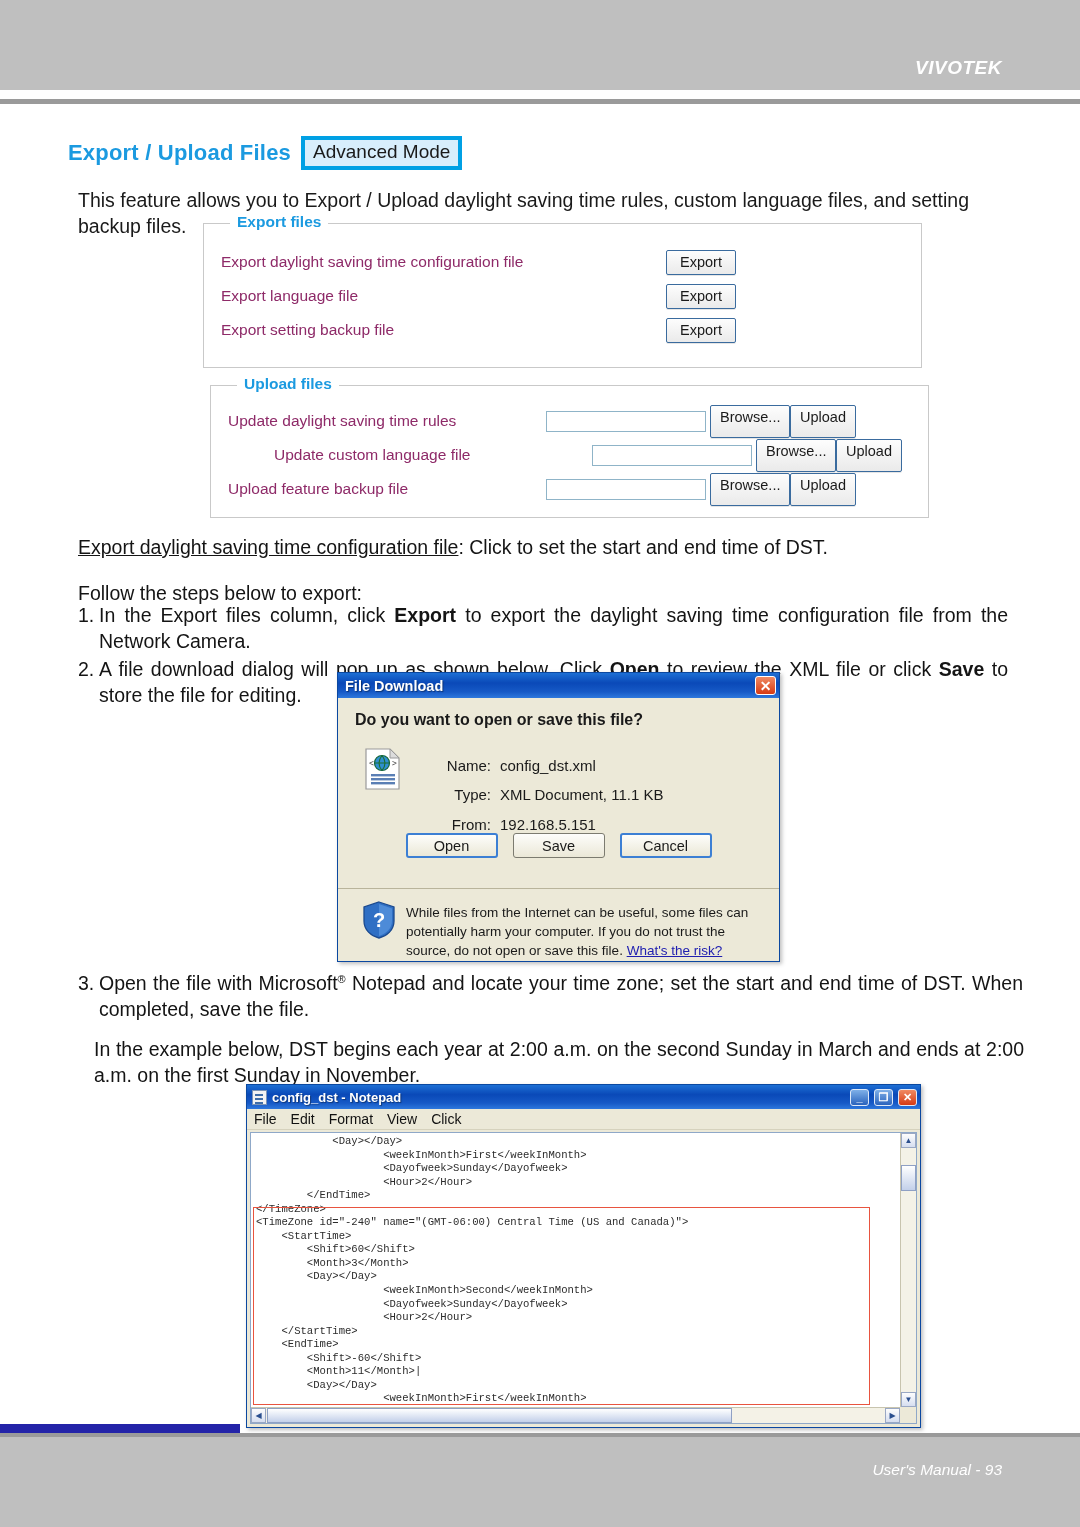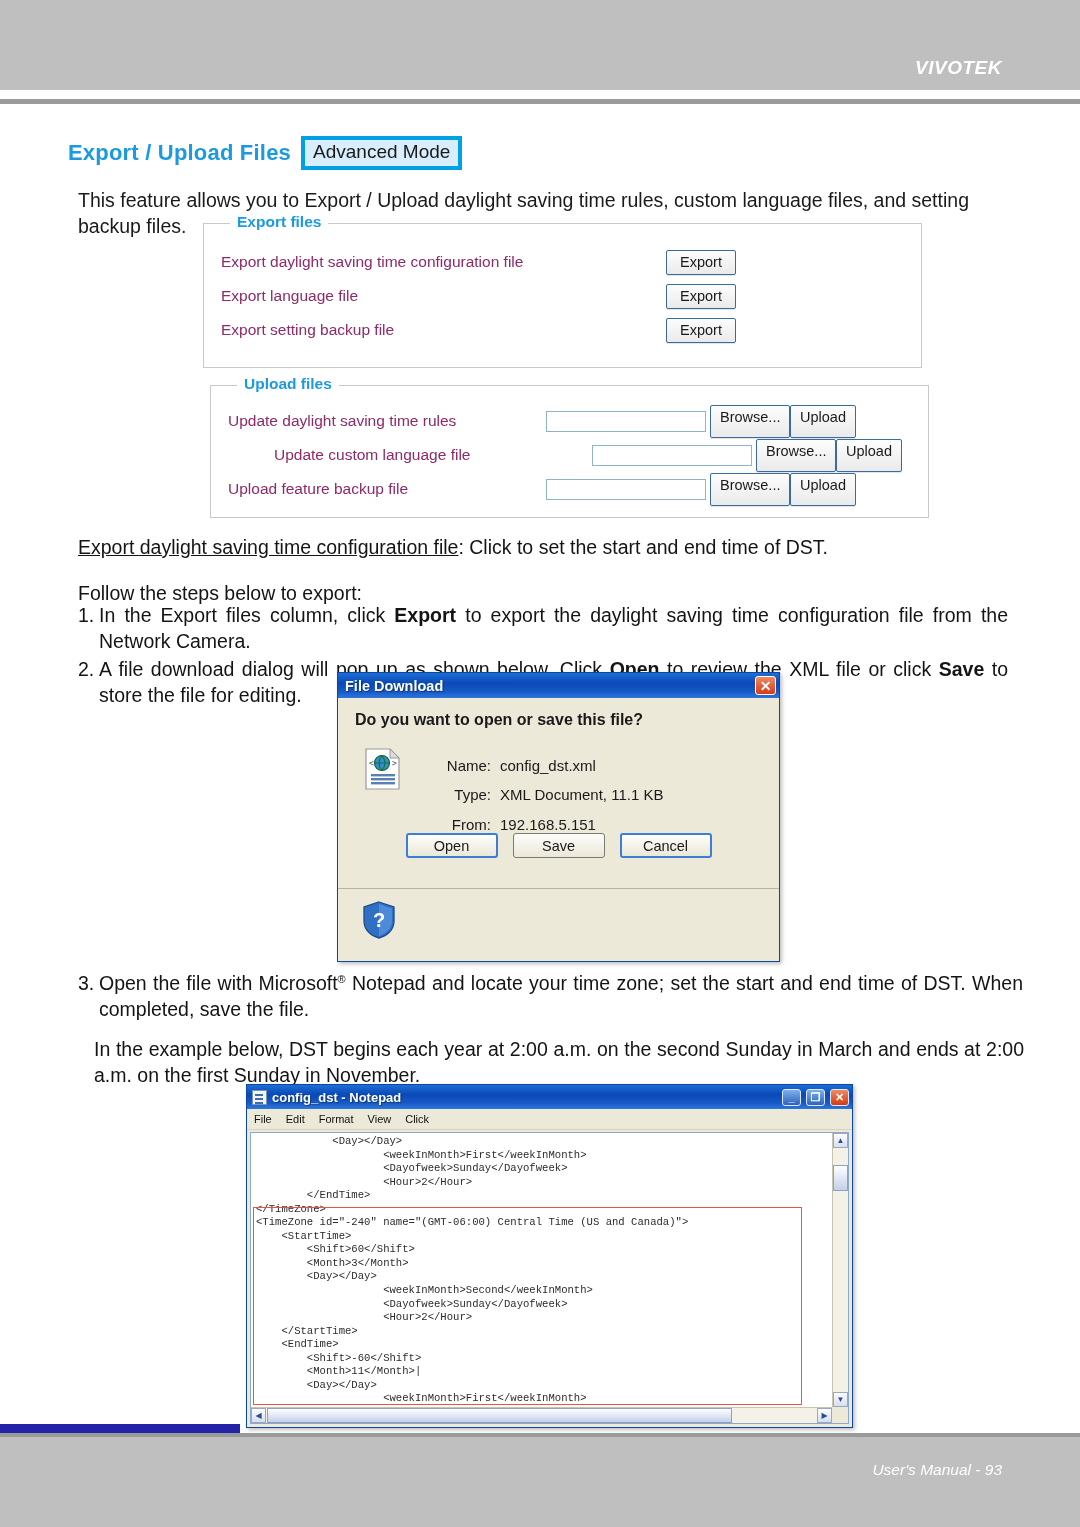--- a/index.html
+++ b/index.html
@@ -154,21 +154,21 @@
   .xp-btn.default { border: 2px solid #3c7fd4; }
   .dlg-warn {
     position: absolute; left: 68px; top: 230px; width: 355px;
     font-size: 13.5px; color: #1a1a1a; line-height: 1.42;
   }
   .warn-link { color: #2020b0; text-decoration: underline; }
   .shield-icon { position: absolute; left: 24px; top: 228px; width: 34px; height: 38px; }
 
   
   #notepad {
-    position: absolute; left: 246px; top: 1084px; width: 607px; height: 344px;
+    position: absolute; left: 246px; top: 1084px; width: 675px; height: 344px;
     background: #ece9d8;
     border: 1px solid #0b48a0;
     box-shadow: 2px 2px 4px rgba(0,0,0,0.25);
   }
   .np-titlebar {
     height: 24px;
     background: linear-gradient(180deg, #1d6fd4 0%, #0a49b8 40%, #1659c6 75%, #2e78dd 100%);
     display: flex; align-items: center; padding: 0 3px 0 5px; gap: 5px;
   }
   .np-appicon {
@@ -182,21 +182,21 @@
   .np-title { color: #fff; font-weight: bold; font-size: 13px; flex: 1;
               text-shadow: 1px 1px 1px rgba(0,0,0,0.4); }
   .np-ctrl { width: 19px; height: 17px; border-radius: 3px; border: 1px solid #dfe9f7;
              display: flex; align-items: center; justify-content: center;
              color: #fff; font-size: 11px; font-weight: bold; line-height: 1; }
   .np-ctrl.min { background: linear-gradient(180deg,#7fb0e8,#2a63bd); }
   .np-ctrl.max { background: linear-gradient(180deg,#7fb0e8,#2a63bd); }
   .np-ctrl.cls { background: linear-gradient(180deg,#f08a63,#d63a14); }
   .np-menubar {
     height: 21px; background: #ece9d8; display: flex; align-items: center;
-    gap: 14px; padding-left: 7px; font-size: 11px; color: #111;
+    gap: 14px; padding-left: 7px; font-size: 14px; color: #111;
     border-bottom: 1px solid #d6d2bd;
   }
   .np-body {
     position: absolute; left: 3px; top: 47px; right: 3px; bottom: 3px;
     background: #ffffff; border: 1px solid #8fa8c8;
   }
   .np-text {
     position: absolute; left: 5px; top: 2px; right: 18px; bottom: 18px;
     font-family: "Liberation Mono", monospace;
     font-size: 10.6px; line-height: 1.28; color: #2b2b2b;
@@ -360,20 +360,23 @@
   </div>
 
   <div class="dlg-sep"></div>
 
   <svg class="shield-icon" viewBox="0 0 34 38">
     <path d="M17 1 L32 6 V20 C32 29 25 35 17 37 C9 35 2 29 2 20 V6 Z" fill="#2f6fc4" stroke="#1b4a8f" stroke-width="1.3"></path>
     <path d="M17 3 L30 7.5 V20 C30 27.5 24 33 17 35 Z" fill="#4d8bd8"></path>
     <text x="17" y="26" font-size="20" font-weight="bold" fill="#ffffff" text-anchor="middle" font-family="sans-serif">?</text>
   </svg>
 
+  <div class="dlg-warn">
+    <span>While files from the Internet can be useful, some files can potentially harm your computer. If you do not trust the source, do not open or save this file. </span><span class="warn-link">What's the risk?</span>
+  </div>
 </div>
 
 <div class="numbered" style="left:78px; top:971px; width:945px;">
   <div class="li">
     <span class="num">3.</span>
     <span class="txt"><span>Open the file with Microsoft</span><sup style="font-size:11px;">®</sup><span> Notepad and locate your time zone; set the start and end time of DST. When completed, save the file.</span></span>
   </div>
 </div>
 
 <div class="body-text" style="left:94px; top:1037px; width:930px; text-align:justify;">In the example below, DST begins each year at 2:00 a.m. on the second Sunday in March and ends at 2:00 a.m. on the first Sunday in November.</div>

